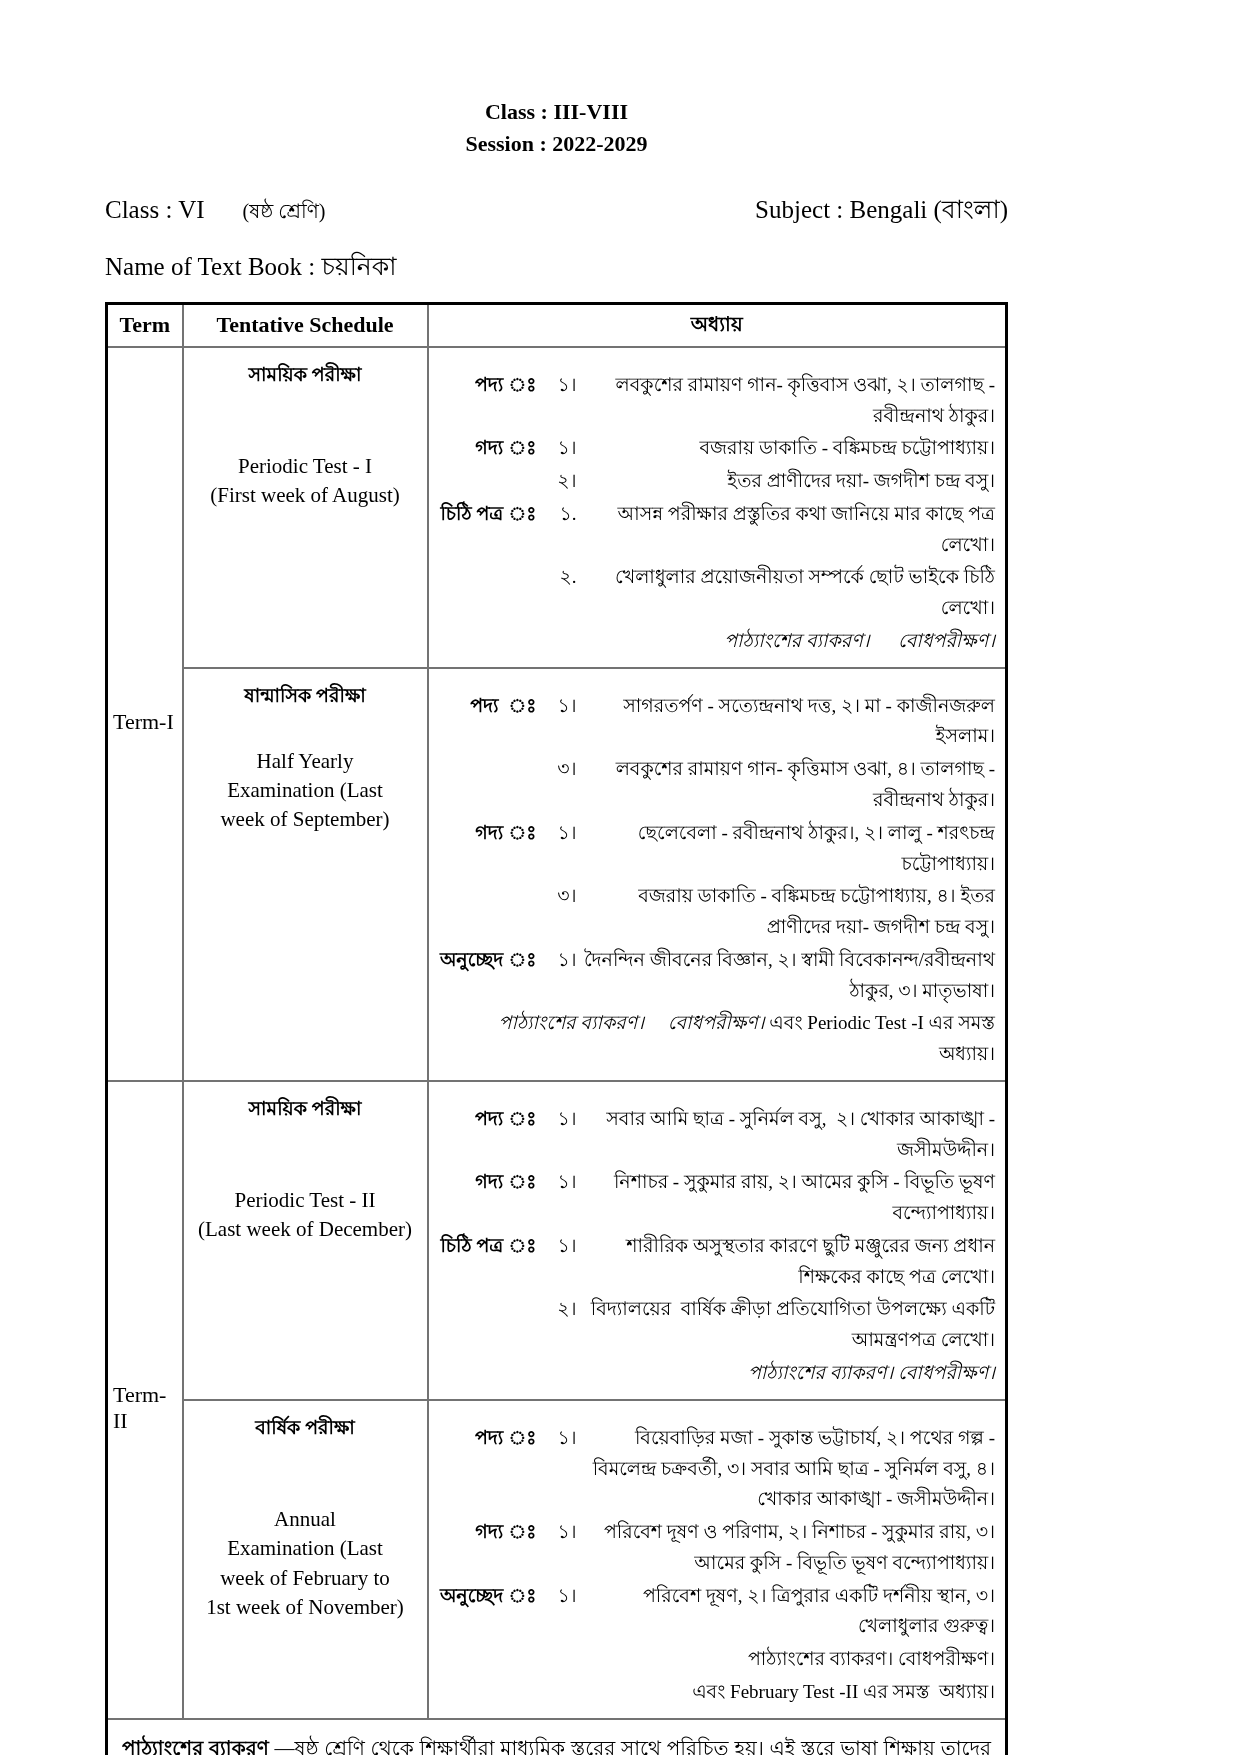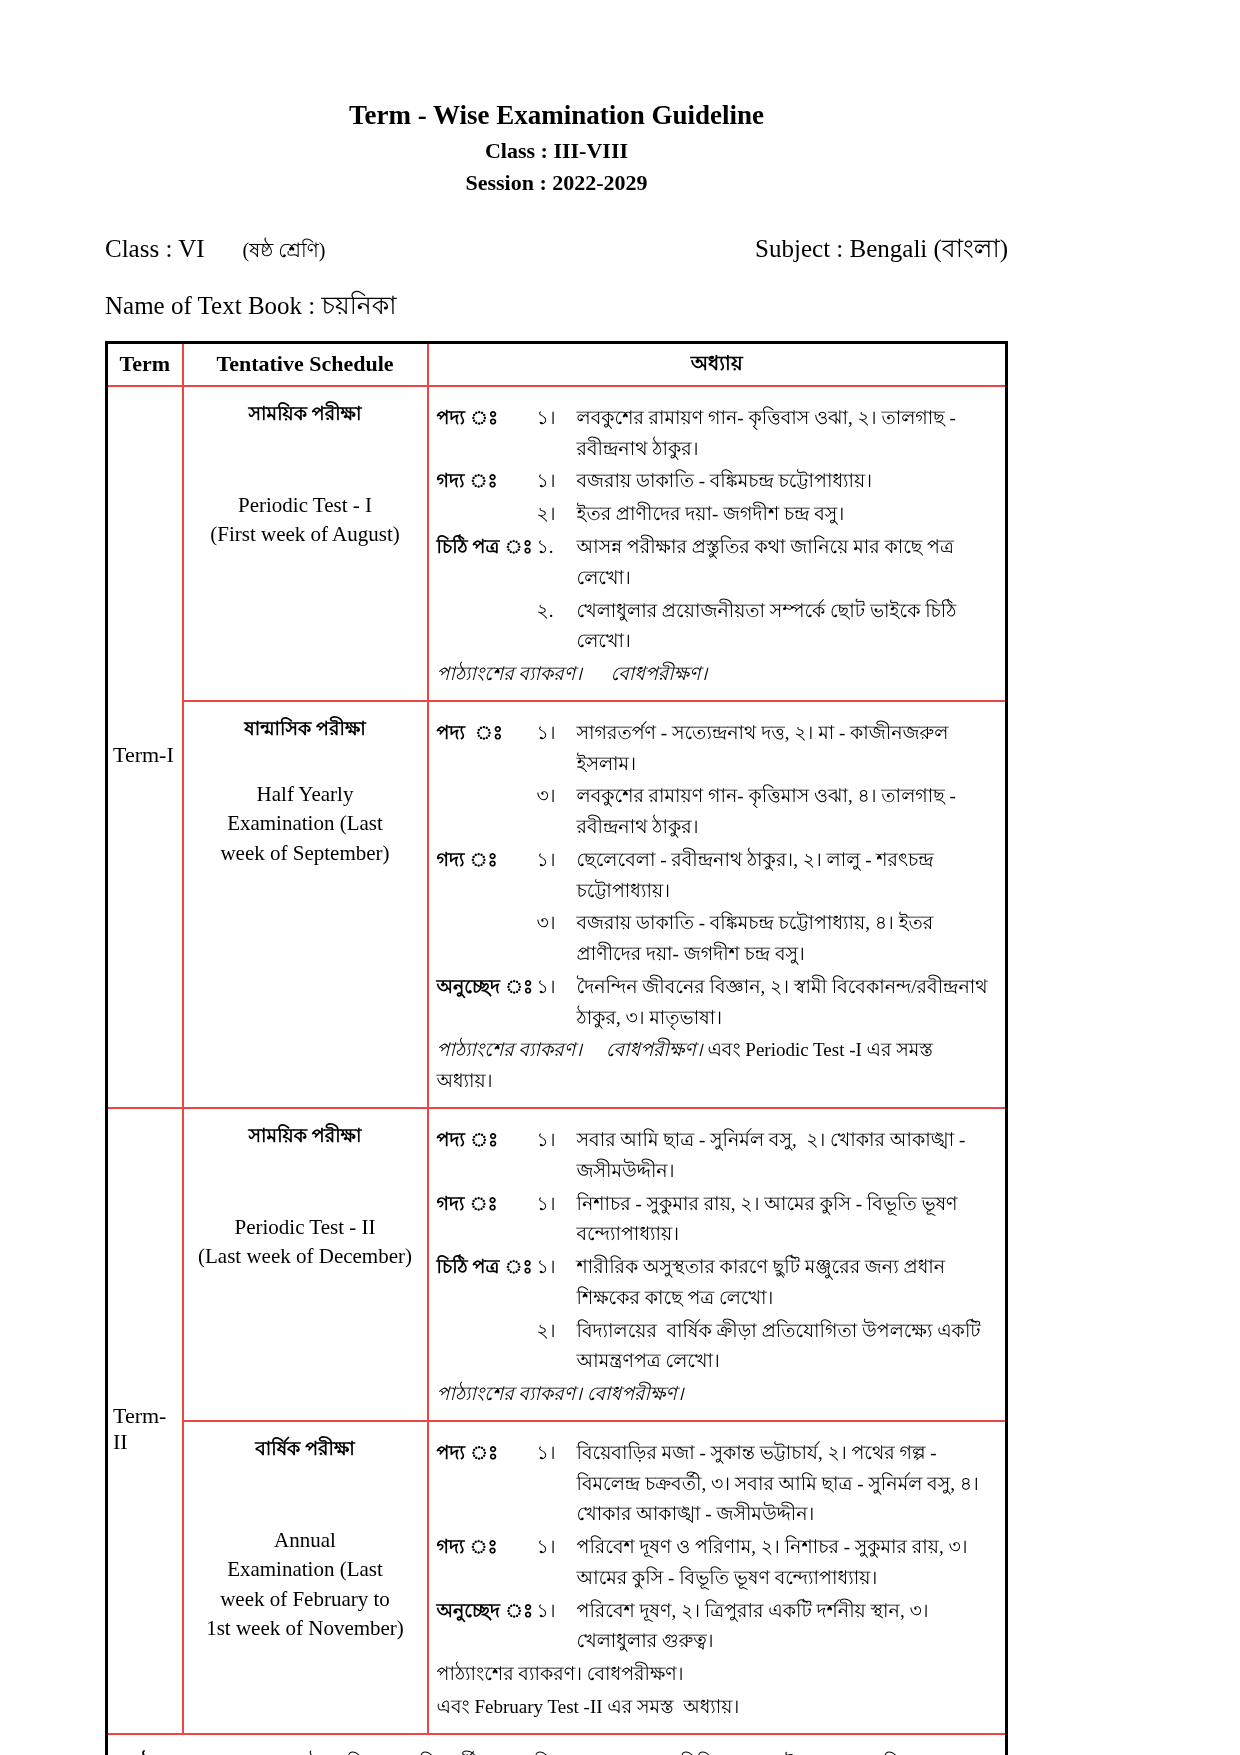--- a/index.html
+++ b/index.html
@@ -11,21 +11,21 @@
   .t2{font-size:22px;font-weight:bold;line-height:1.45;}
 
   .meta-row{display:flex;justify-content:space-between;align-items:baseline;margin-top:30px;}
   .class-en{font-size:25px;}
   .class-bn{font-size:20px;margin-left:34px;}
   .meta-right{font-size:25px;}
 
   .textbook{font-size:25px;margin:14px 0 12px 0;}
 
   table.exam-table{width:100%;border-collapse:collapse;table-layout:fixed;}
-  .exam-table th,.exam-table td{border:2px solid #ef4444;vertical-align:top;box-sizing:border-box;}
+  .exam-table th,.exam-table td{border:2px solid #737373;vertical-align:top;box-sizing:border-box;}
   .exam-table{border:3px solid #000;}
 
   col.c-term{width:76px;}
   col.c-sched{width:245px;}
   col.c-chap{width:auto;}
 
   tr.head{height:42px;}
   th{font-size:22px;font-weight:bold;text-align:center;vertical-align:middle !important;padding:4px;}
   th.th-chap{font-size:20px;}
 
@@ -34,38 +34,37 @@
   tr.r-pt2{height:270px;}
   tr.r-an{height:222px;}
 
   td.term-cell{vertical-align:middle;font-size:22px;text-align:left;padding:20px 2px 4px 5px;}
 
   td.sched-cell{text-align:center;padding:12px 2px;}
   .sched-head{font-weight:bold;font-size:19px;margin-bottom:34px;}
   .sched-head.gap-lg{margin-bottom:60px;}
   .sched-line{font-size:21px;line-height:1.4;}
 
-  td.content-cell{padding:14px 10px 8px 8px;font-size:19px;}
+  td.content-cell{padding:20px 10px 8px 8px;font-size:19px;text-align:right;}
   .cline{display:flex;line-height:1.62;margin:2px 0;white-space:pre-wrap;}
   .cline.plain{display:block;}
   .clabel{flex:0 0 100px;font-weight:bold;}
   .cnum{flex:0 0 40px;}
   .ctext{flex:1;}
   .italic,.pitalic{font-style:italic;}
 
   td.note-cell{padding:12px 14px 14px 14px;font-size:20px;line-height:1.62;text-align:justify;}
   .note-lead{font-weight:bold;text-decoration:underline;}
 </style>
 </head>
 <body>
 
 <div class="page">
 
   <header class="titles">
-    <div class="t1">Term - Wise Examination Guideline</div>
     <div class="t2">Class : III-VIII</div>
     <div class="t2">Session : 2022-2029</div>
   </header>
 
   <div class="meta-row">
     <div class="meta-left">
       <span class="class-en">Class : VI</span>
       <span class="class-bn">(ষষ্ঠ শ্রেণি)</span>
     </div>
     <div class="meta-right">Subject : Bengali (বাংলা)</div>

